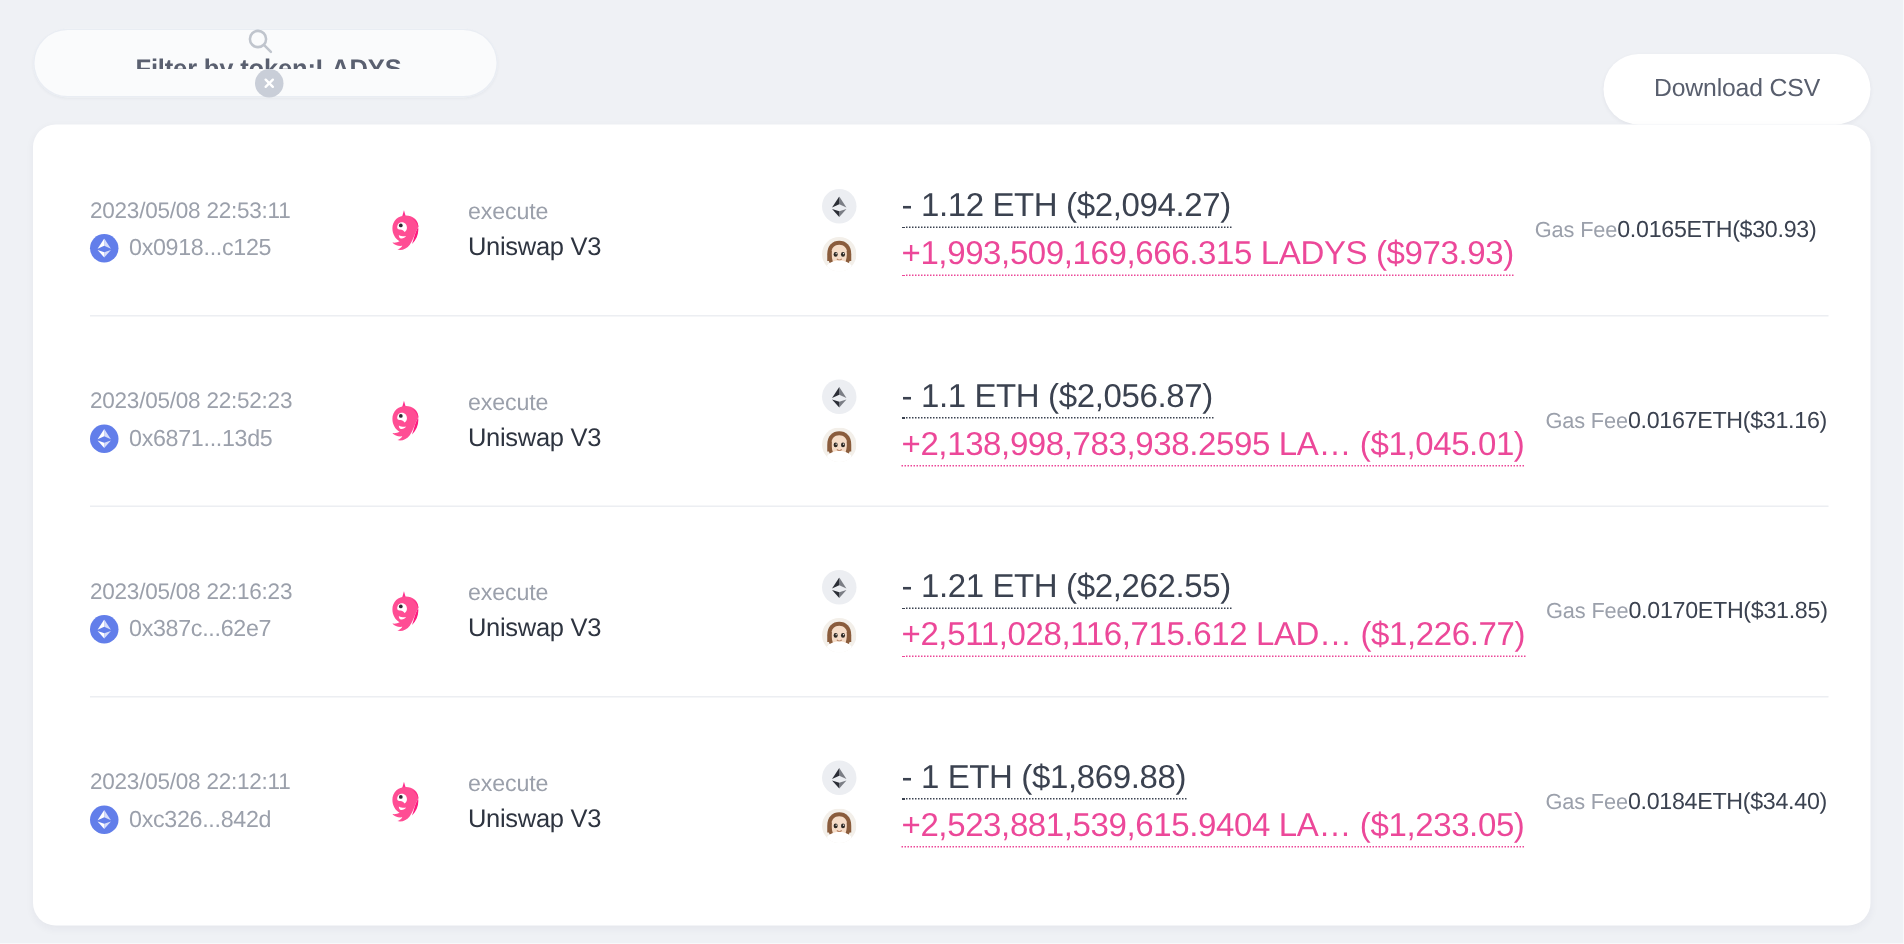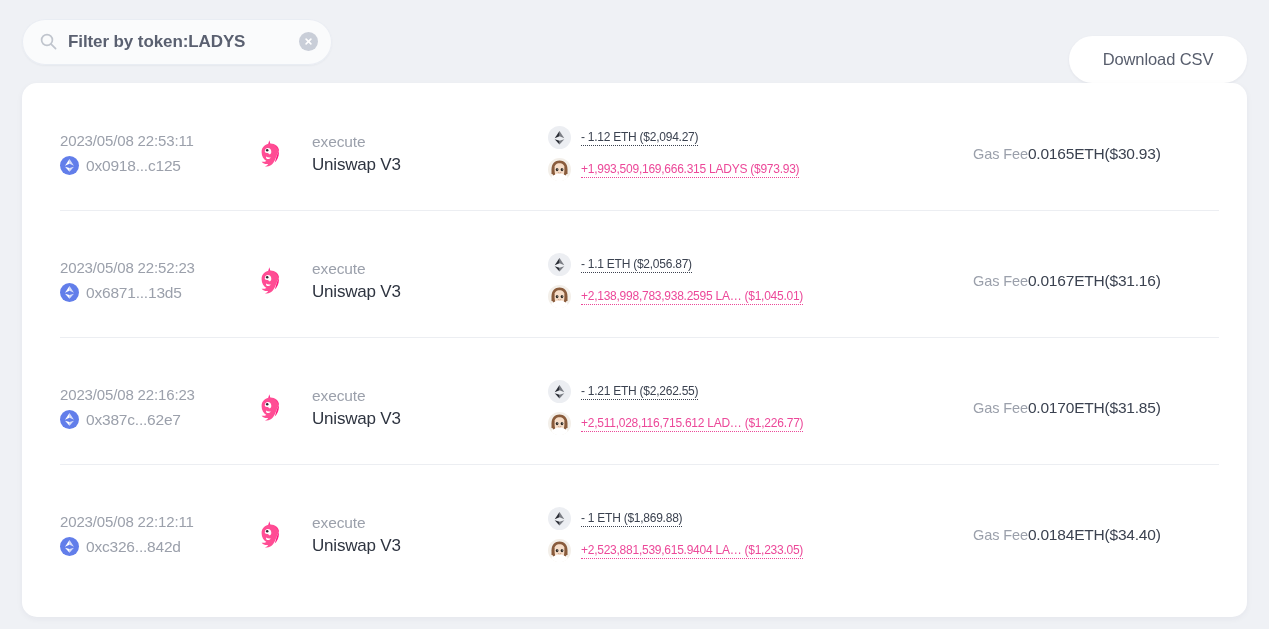--- a/index.html
+++ b/index.html
@@ -37,20 +37,21 @@
   .search-box {
     position: relative;
     width: 310px;
     height: 46px;
     background: #fafbfc;
     border-radius: 23px;
     display: flex;
     align-items: center;
     padding: 0 14px 0 18px;
     box-shadow: 0 1px 2px rgba(30,40,70,0.045), 0 0 0 1px rgba(225,229,238,0.65) inset;
+    flex-direction: column;
   }
 
   .search-icon {
     width: 17px; height: 17px;
     flex: 0 0 auto;
     margin-right: 11px;
     opacity: .55;
   }
   .search-icon svg { display: block; }
 
@@ -203,26 +204,27 @@
     border-radius: 50%;
     overflow: hidden;
     display: flex;
     align-items: center;
     justify-content: center;
   }
   .token-icon.eth { background: #eceef2; }
   .token-icon svg { display: block; }
 
   .amount {
-    font-size: 12px;
+    font-size: 22px;
     letter-spacing: -0.25px;
     border-bottom: 1px dotted currentColor;
     padding-bottom: 1px;
     cursor: pointer;
     white-space: nowrap;
+    margin-left: 20px;
   }
   .amount.out { color: #3b4250; }
   .amount.in  { color: #ec4899; }
 
   
   .col-gas {
     width: 250px;
     flex: 0 0 auto;
     display: flex;
     align-items: center;

